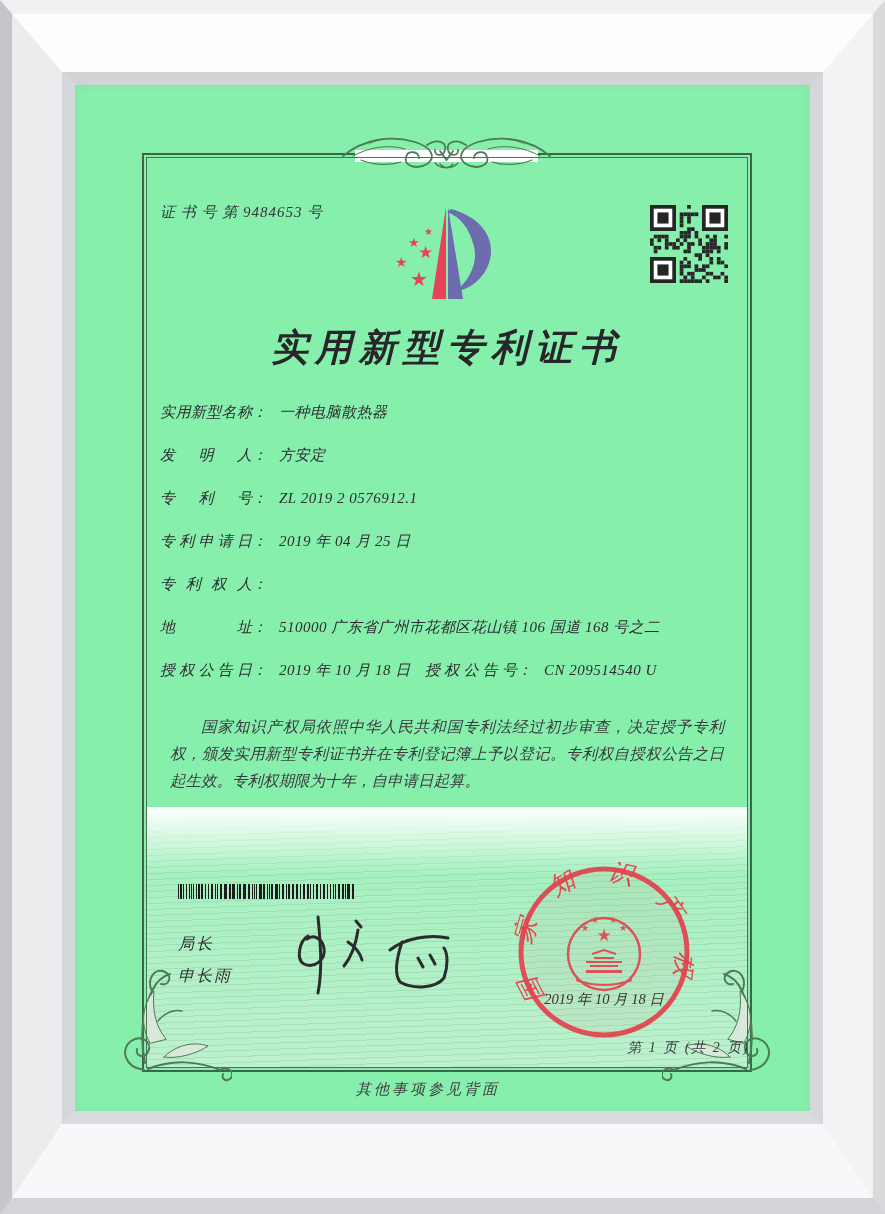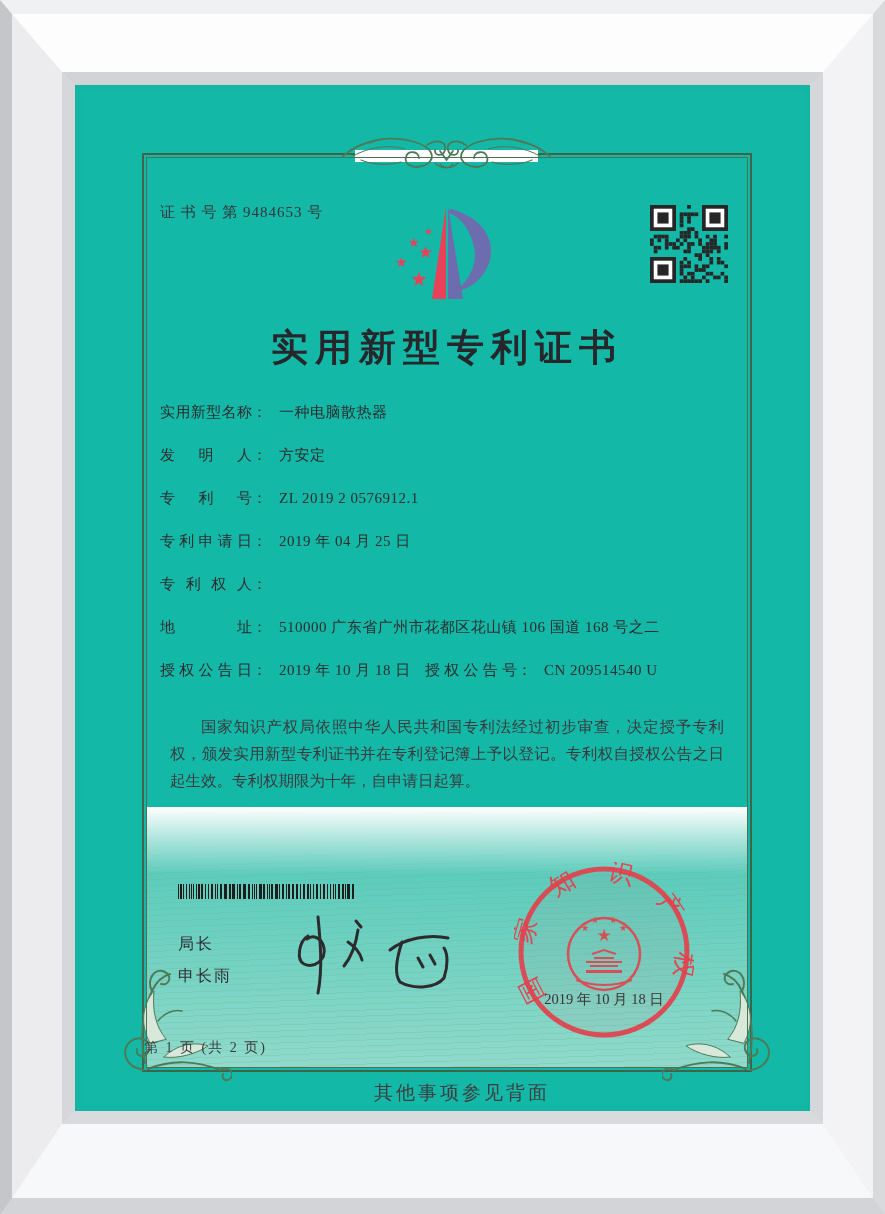--- a/index.html
+++ b/index.html
@@ -8,21 +8,21 @@
   
   .frame-outer{position:absolute;inset:0;border-style:solid;
       border-width:14px 12px 16px 12px;
       border-color:#f0f1f3 #d9dadc #d3d4d7 #c5c6c9;background:#fff;}
   .frame-face{position:absolute;inset:0;border-style:solid;
       border-width:58px 50px 74px 50px;
       border-color:#fdfdfe #f3f3f5 #f7f8f9 #ececef;}
   .frame-lip{position:absolute;inset:0;border:13px solid;
       border-color:#d2d3d6 #d6d7da #dadbde #d6d7da;}
   
-  .paper{position:absolute;inset:0;background:#14b8a6;box-shadow:inset 0 0 10px rgba(40,60,45,.05);}
+  .paper{position:absolute;inset:0;background:#86efac;box-shadow:inset 0 0 10px rgba(40,60,45,.05);font-style:italic;}
   
   .cert-border{position:absolute;left:67px;top:68px;width:606px;height:915px;
       border:2.5px solid #3e6549;}
   .cert-border::after{content:"";position:absolute;inset:2px;border:1px solid #4a7153;pointer-events:none;}
   .cert-inner{position:absolute;inset:0;}
   .guilloche{position:absolute;left:3px;right:3px;bottom:3px;height:260px;
       background-image:
         linear-gradient(180deg,#ffffff 0%,rgba(255,255,255,0) 26%),
         repeating-linear-gradient(178deg,rgba(122,176,132,.26) 0 1px,rgba(255,255,255,0) 1px 6px),
         linear-gradient(180deg,rgba(232,244,234,.25),rgba(226,241,229,.6));}
@@ -39,23 +39,23 @@
   .lbl{display:inline-block;width:92px;text-align:justify;text-align-last:justify;}
   .val{margin-left:12px;letter-spacing:.5px;}
   .paras{position:absolute;left:16px;width:574px;top:548px;font-size:15.5px;line-height:27px;
       text-align:justify;color:#3a3a3e;}
   .paras p{margin:10px;text-indent:2em;}
   .barcode{position:absolute;left:34px;top:729px;width:180px;height:15px;}
   .signer-title{position:absolute;left:34px;top:776px;font-size:16px;line-height:26px;letter-spacing:2px;}
   .signer-name{position:absolute;left:34px;top:808px;font-size:16px;line-height:26px;letter-spacing:2px;}
   .signature{position:absolute;left:146px;top:752px;width:180px;height:92px;}
   .seal{position:absolute;left:370px;top:707px;width:180px;height:180px;}
-  .page-num{position:absolute;left:0;right:0;top:884px;text-align:left;font-size:14px;letter-spacing:2px;color:#3a3a3e;}
-  .back-note{position:absolute;left:84px;width:606px;top:995px;text-align:center;
-      font-size:19px;letter-spacing:3px;color:#3e3e42;}
+  .page-num{position:absolute;left:0;right:0;top:884px;text-align:right;font-size:14px;letter-spacing:2px;color:#3a3a3e;}
+  .back-note{position:absolute;left:50px;width:606px;top:995px;text-align:center;
+      font-size:15px;letter-spacing:3px;color:#3e3e42;}
   
   .orn-top{position:absolute;left:195px;top:-26px;width:215px;height:54px;}
   .orn-bl{position:absolute;left:-30px;top:798px;width:118px;height:132px;}
   .orn-br{position:absolute;right:-30px;top:798px;width:118px;height:132px;transform:scaleX(-1);}
 </style>
 </head>
 <body>
 
 <div class="stage">
   <div class="frame-outer">

